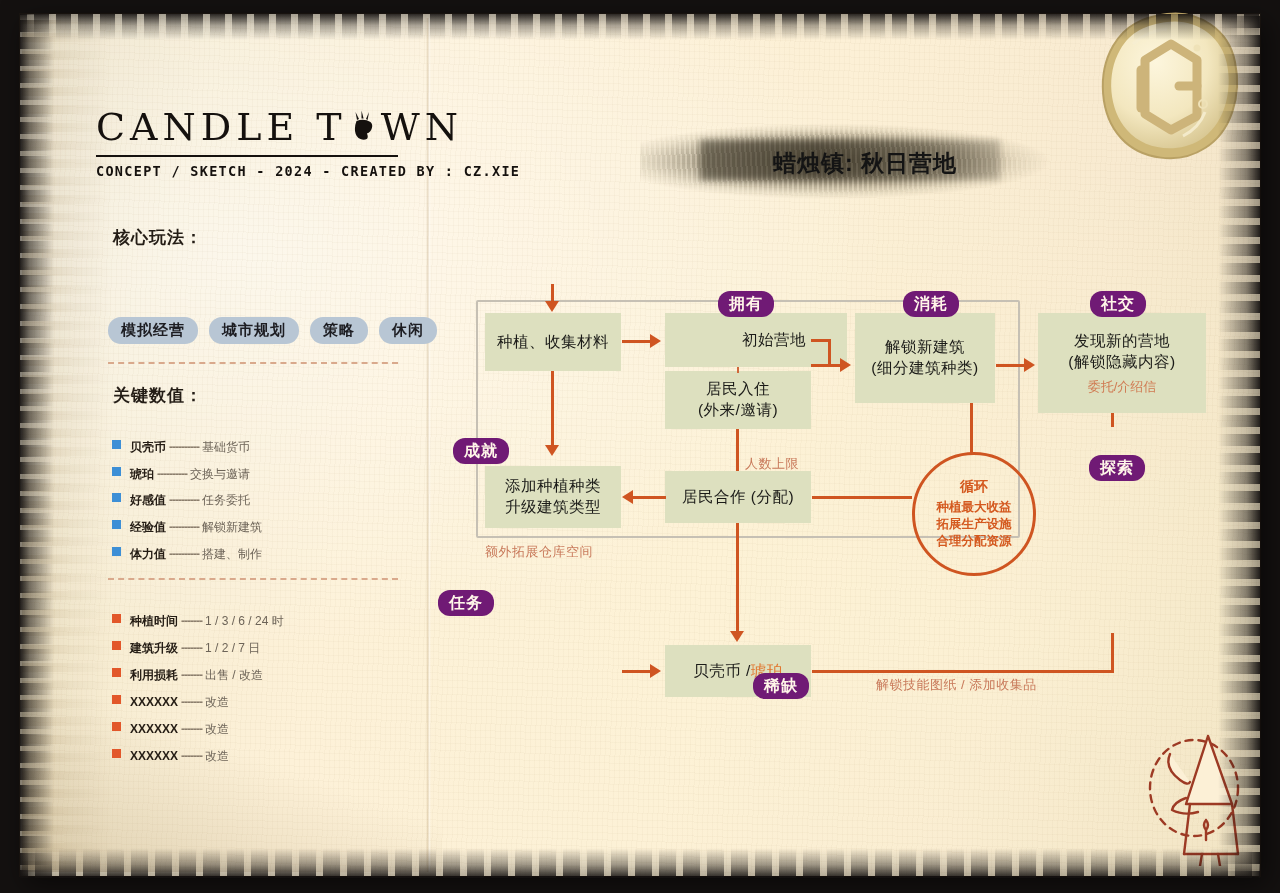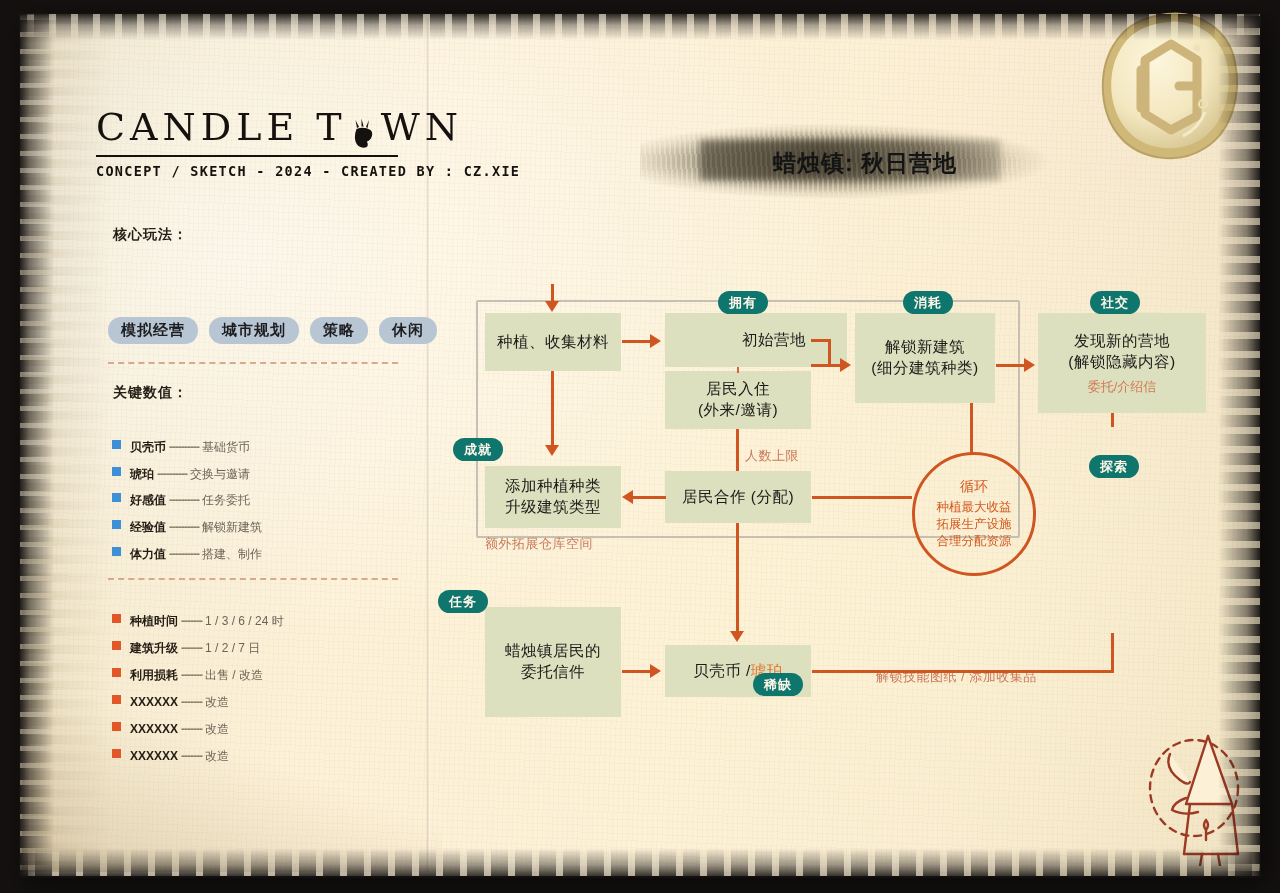--- a/index.html
+++ b/index.html
@@ -53,27 +53,27 @@
     background:linear-gradient(20deg, rgba(150,125,80,.28), rgba(0,0,0,0) 60%);pointer-events:none;}
 
   
   .fold{position:absolute;left:426px;top:18px;width:5px;height:854px;
     background:linear-gradient(90deg, rgba(170,140,95,.0), rgba(170,140,95,.30) 40%, rgba(255,255,255,.45) 60%, rgba(170,140,95,0));
     pointer-events:none;}
 
   
   .logo{position:absolute;left:96px;top:108px;width:312px;}
   .logo-word{font-family:"DejaVu Serif","Liberation Serif",serif;font-size:38px;letter-spacing:5px;
-    color:#15110e;line-height:1;display:flex;align-items:flex-end;gap:4px;white-space:nowrap;}
+    color:#15110e;line-height:1;display:flex;align-items:flex-start;gap:4px;white-space:nowrap;}
   .logo-rule{height:2px;background:#15110e;margin:9px 0 6px 0;width:302px;}
   .logo-sub{font-family:"DejaVu Sans Mono","Liberation Mono",monospace;font-size:13.5px;
     letter-spacing:1.3px;color:#15110e;white-space:nowrap;font-weight:700;}
   .cat-mark{display:inline-block;position:relative;width:26px;height:30px;vertical-align:middle;}
 
-  .h-sec{position:absolute;font-size:14px;font-weight:700;color:#241d16;letter-spacing:1px;}
+  .h-sec{position:absolute;font-size:17px;font-weight:700;color:#241d16;letter-spacing:1px;}
   #h-core{left:113px;top:226px;}
   #h-key{left:113px;top:384px;}
 
   .pillrow{position:absolute;display:flex;gap:11px;align-items:center;}
   #pills-main{left:110px;top:267px;}
   #pills-sub{left:108px;top:317px;}
   .pill-main{background:#ef6b43;color:#1d1206;border-radius:17px;padding:6px 21px;font-size:20px;font-weight:700;letter-spacing:2px;}
   .pill-sub{background:#b8c6d4;color:#1d1d22;border-radius:13px;padding:4px 13px;font-size:15px;font-weight:700;letter-spacing:1px;}
 
   .dash-sep{position:absolute;left:108px;width:290px;height:0;border-top:2px dashed #d9a98c;}
@@ -106,24 +106,24 @@
   .frame{position:absolute;left:476px;top:300px;width:540px;height:234px;
     border:2px solid #c6c0b4;border-radius:2px;background:transparent;}
 
   .node{position:absolute;background:#dde0bf;color:#1b1b18;
     display:flex;flex-direction:column;align-items:center;justify-content:center;
     text-align:center;font-size:15.5px;line-height:1.35;letter-spacing:.5px;}
   .node.notch{clip-path:polygon(0 0, calc(100% - 18px) 0, 100% 18px, 100% 100%, 0 100%);}
   .node .sub{font-size:13px;color:#d07a52;margin-top:5px;letter-spacing:0;}
   .amber{color:#e1762f;}
 
-  .badge{position:absolute;background:#0f766e;color:#fff6e9;border-radius:12px;
-    padding:2.5px 11px;font-size:13px;font-weight:700;letter-spacing:1px;z-index:6;white-space:nowrap;}
-
-  .note{position:absolute;font-size:13px;color:#c8795a;letter-spacing:.5px;white-space:nowrap;}
+  .badge{position:absolute;background:#701a75;color:#fff6e9;border-radius:12px;
+    padding:2.5px 11px;font-size:16px;font-weight:700;letter-spacing:1px;z-index:6;white-space:nowrap;}
+
+  .note{position:absolute;font-size:13px;color:#c8795a;letter-spacing:.5px;white-space:nowrap;margin-top:8px;}
 
   
   .ln{position:absolute;background:#cf5521;}
   .lnv{width:3px;} .lnh{height:3px;}
   .ar{position:absolute;width:0;height:0;}
   .ar-d{border-left:7px solid transparent;border-right:7px solid transparent;border-top:11px solid #cf5521;}
   .ar-r{border-top:7px solid transparent;border-bottom:7px solid transparent;border-left:11px solid #cf5521;}
   .ar-l{border-top:7px solid transparent;border-bottom:7px solid transparent;border-right:11px solid #cf5521;}
   .dln{position:absolute;width:2px;background:#d0683a;}
 
@@ -289,32 +289,28 @@
 
   <div class="node" style="left:485px;top:466px;width:136px;height:62px;">
     <span>添加种植种类</span>
     <span>升级建筑类型</span>
   </div>
 
   <div class="node" style="left:665px;top:471px;width:146px;height:52px;">
     <span>居民合作 (分配)</span>
   </div>
 
-  <div class="node" style="left:485px;top:607px;width:136px;height:110px;">
-    <span>蜡烛镇居民的</span>
-    <span>委托信件</span>
-  </div>
 
   <div class="node" style="left:665px;top:645px;width:146px;height:52px;flex-direction:row;">
     <span>贝壳币 / </span>
     <span class="amber">琥珀</span>
   </div>
 
 
-  <div class="circ" style="left:912px;top:452px;width:118px;height:118px;">
+  <div class="circ" style="left:912px;top:452px;width:118px;height:118px;font-weight:bold;">
     <span class="ct">循环</span>
     <div class="cl" id="cycle-lines">
         <div>种植最大收益</div>
         <div>拓展生产设施</div>
         <div>合理分配资源</div>
       </div>
   </div>
 
   <div class="badge" style="left:718px;top:291px;">拥有</div>
   <div class="badge" style="left:903px;top:291px;">消耗</div>

